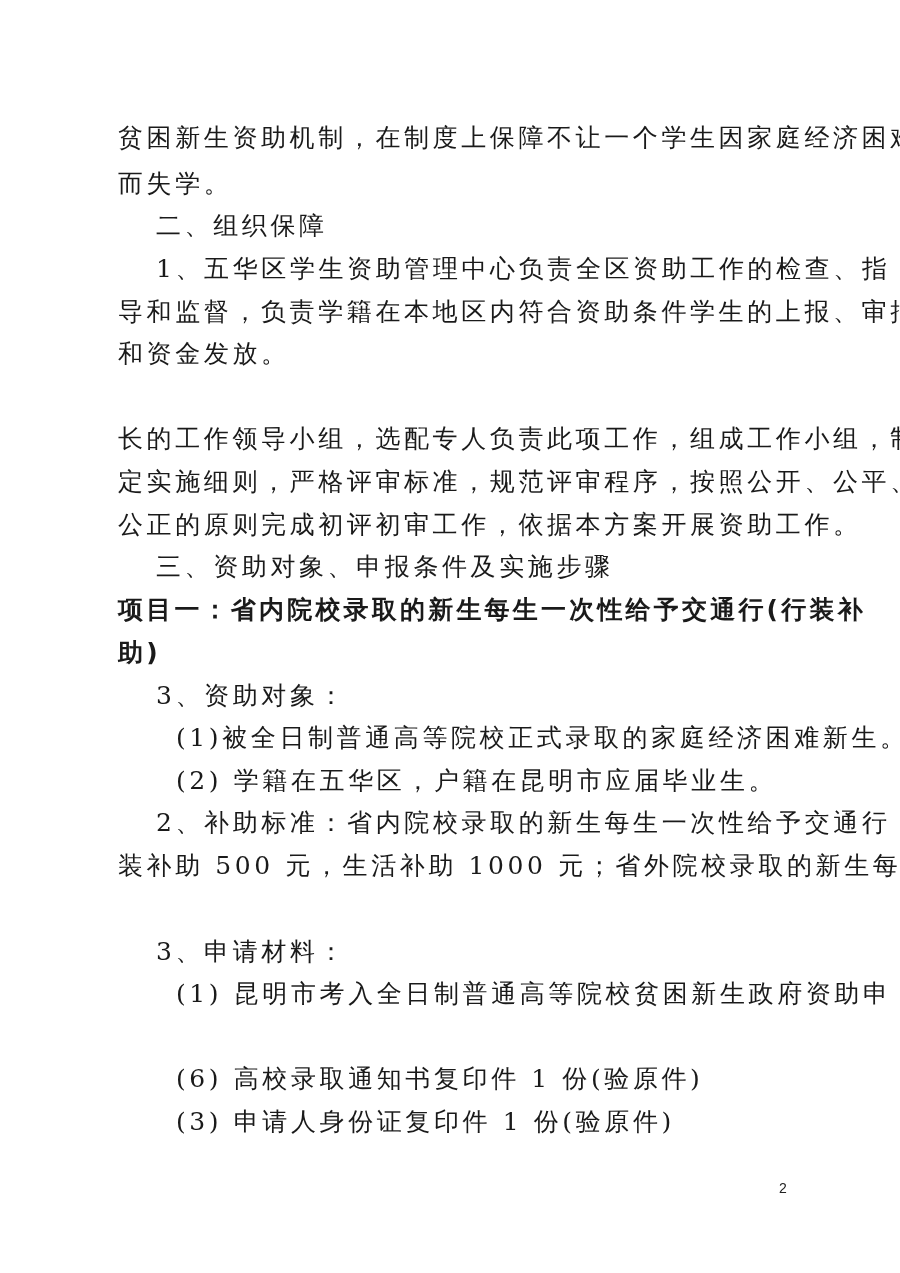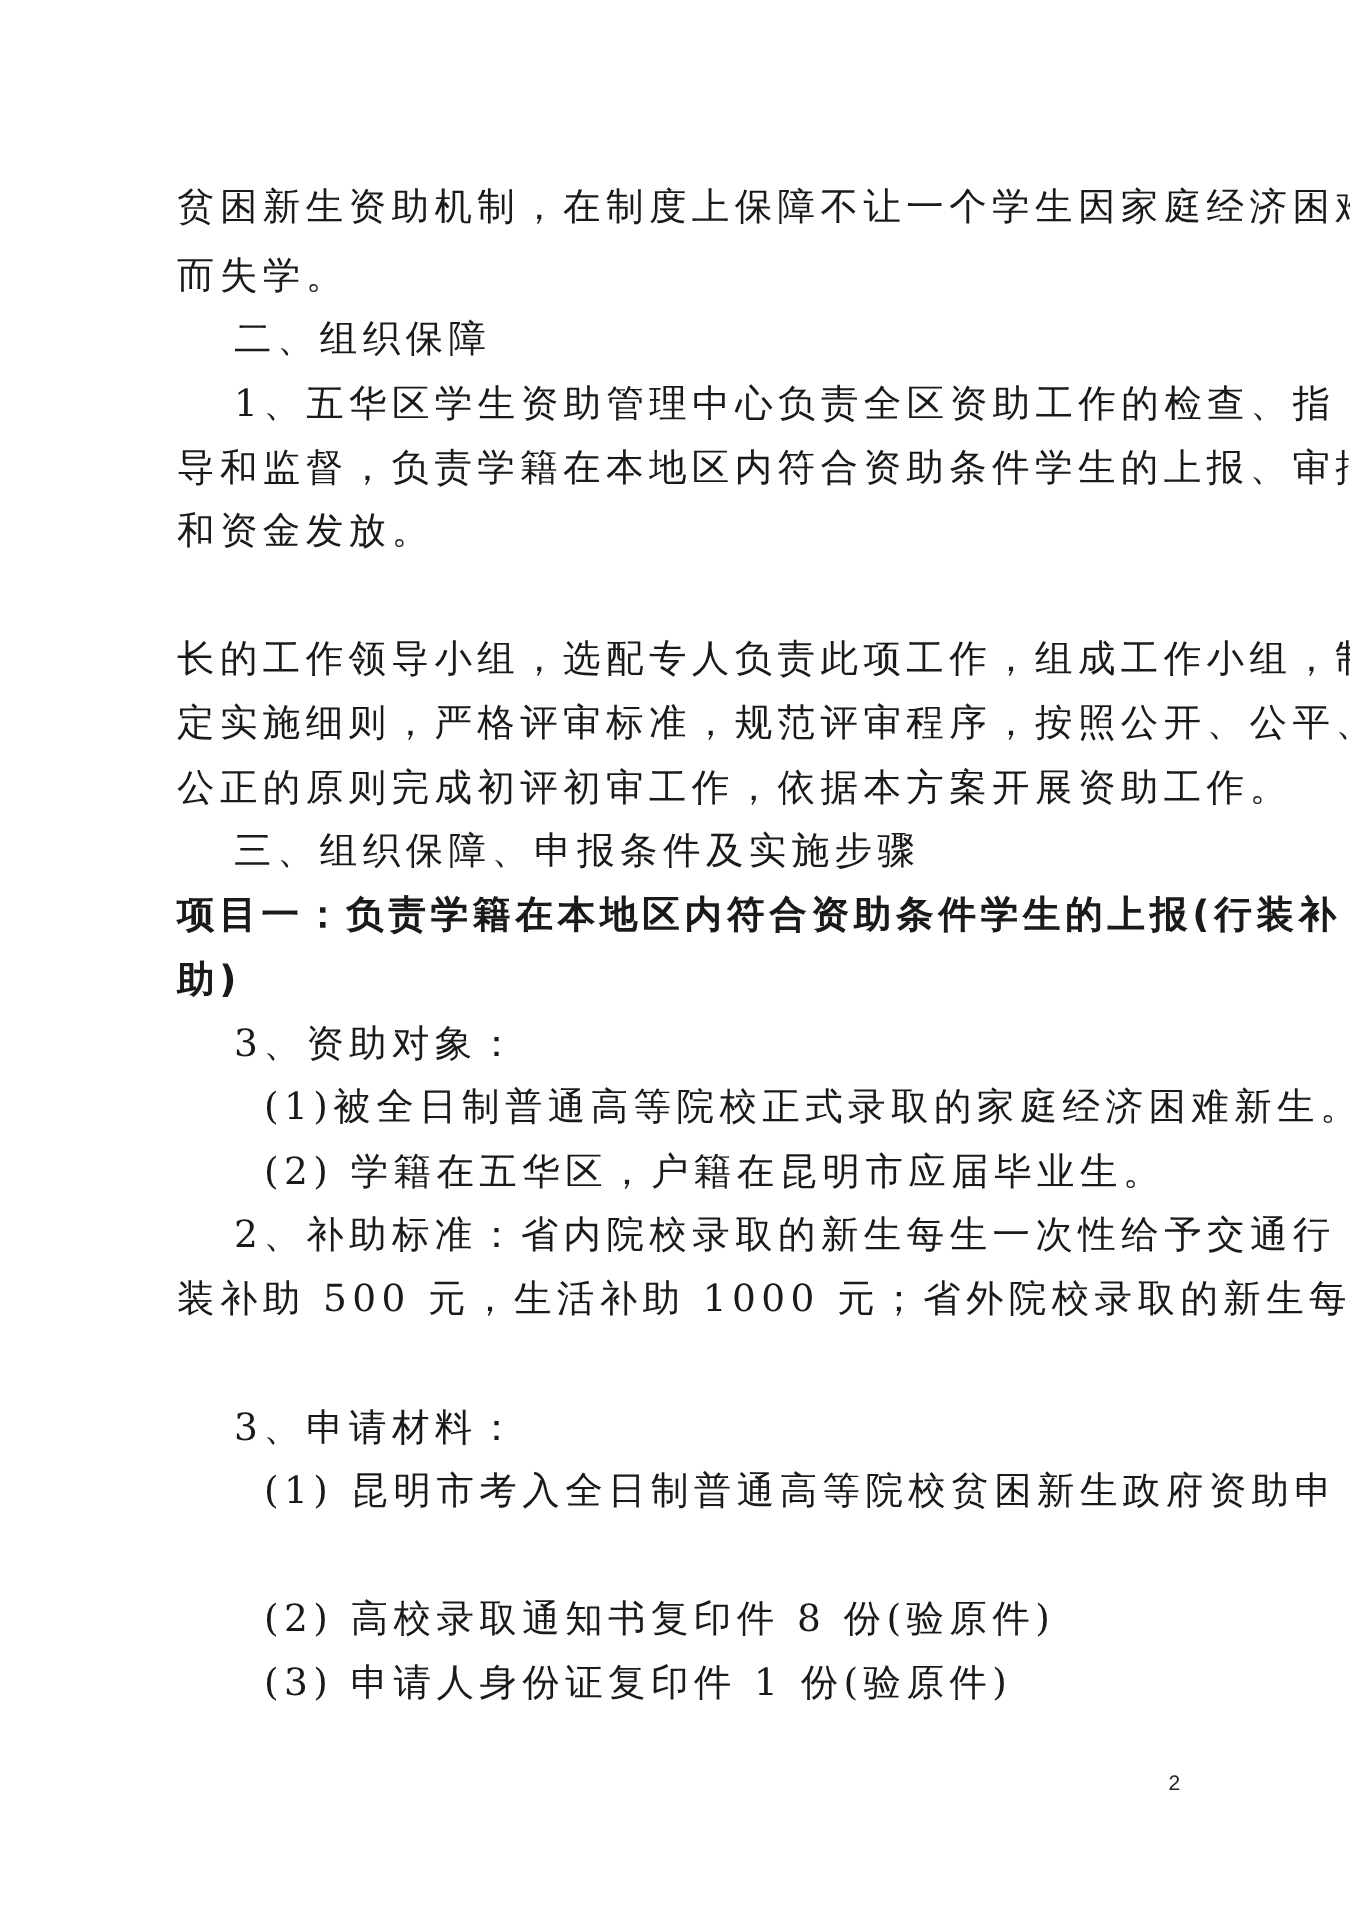--- a/index.html
+++ b/index.html
@@ -19,26 +19,26 @@
 <div class="page">
   <div class="line" style="top:118px">贫困新生资助机制，在制度上保障不让一个学生因家庭经济困难</div>
   <div class="line" style="top:164px">而失学。</div>
   <div class="line indent1" style="top:206px">二、组织保障</div>
   <div class="line indent1" style="top:249px">1、五华区学生资助管理中心负责全区资助工作的检查、指</div>
   <div class="line" style="top:292px">导和监督，负责学籍在本地区内符合资助条件学生的上报、审批</div>
   <div class="line" style="top:334px">和资金发放。</div>
   <div class="line" style="top:419px">长的工作领导小组，选配专人负责此项工作，组成工作小组，制</div>
   <div class="line" style="top:462px">定实施细则，严格评审标准，规范评审程序，按照公开、公平、</div>
   <div class="line" style="top:505px">公正的原则完成初评初审工作，依据本方案开展资助工作。</div>
-  <div class="line indent1" style="top:547px">三、组织保障、申报条件及实施步骤</div>
-  <div class="line bold" style="top:590px">项目一：负责学籍在本地区内符合资助条件学生的上报(行装补</div>
+  <div class="line indent1" style="top:547px">三、资助对象、申报条件及实施步骤</div>
+  <div class="line bold" style="top:590px">项目一：省内院校录取的新生每生一次性给予交通行(行装补</div>
   <div class="line bold" style="top:633px">助)</div>
   <div class="line indent1" style="top:676px">3、资助对象：</div>
   <div class="line indent2" style="top:718px">(1)被全日制普通高等院校正式录取的家庭经济困难新生。</div>
   <div class="line indent2" style="top:761px">(2) 学籍在五华区，户籍在昆明市应届毕业生。</div>
   <div class="line indent1" style="top:803px">2、补助标准：省内院校录取的新生每生一次性给予交通行</div>
   <div class="line" style="top:846px">装补助 500 元，生活补助 1000 元；省外院校录取的新生每生一</div>
   <div class="line indent1" style="top:932px">3、申请材料：</div>
   <div class="line indent2" style="top:974px">(1) 昆明市考入全日制普通高等院校贫困新生政府资助申</div>
-  <div class="line indent2" style="top:1059px">(2) 高校录取通知书复印件 8 份(验原件)</div>
+  <div class="line indent2" style="top:1059px">(6) 高校录取通知书复印件 1 份(验原件)</div>
   <div class="line indent2" style="top:1102px">(3) 申请人身份证复印件 1 份(验原件)</div>
   <div class="pagenum">2</div>
 </div>
 
 </body></html>

